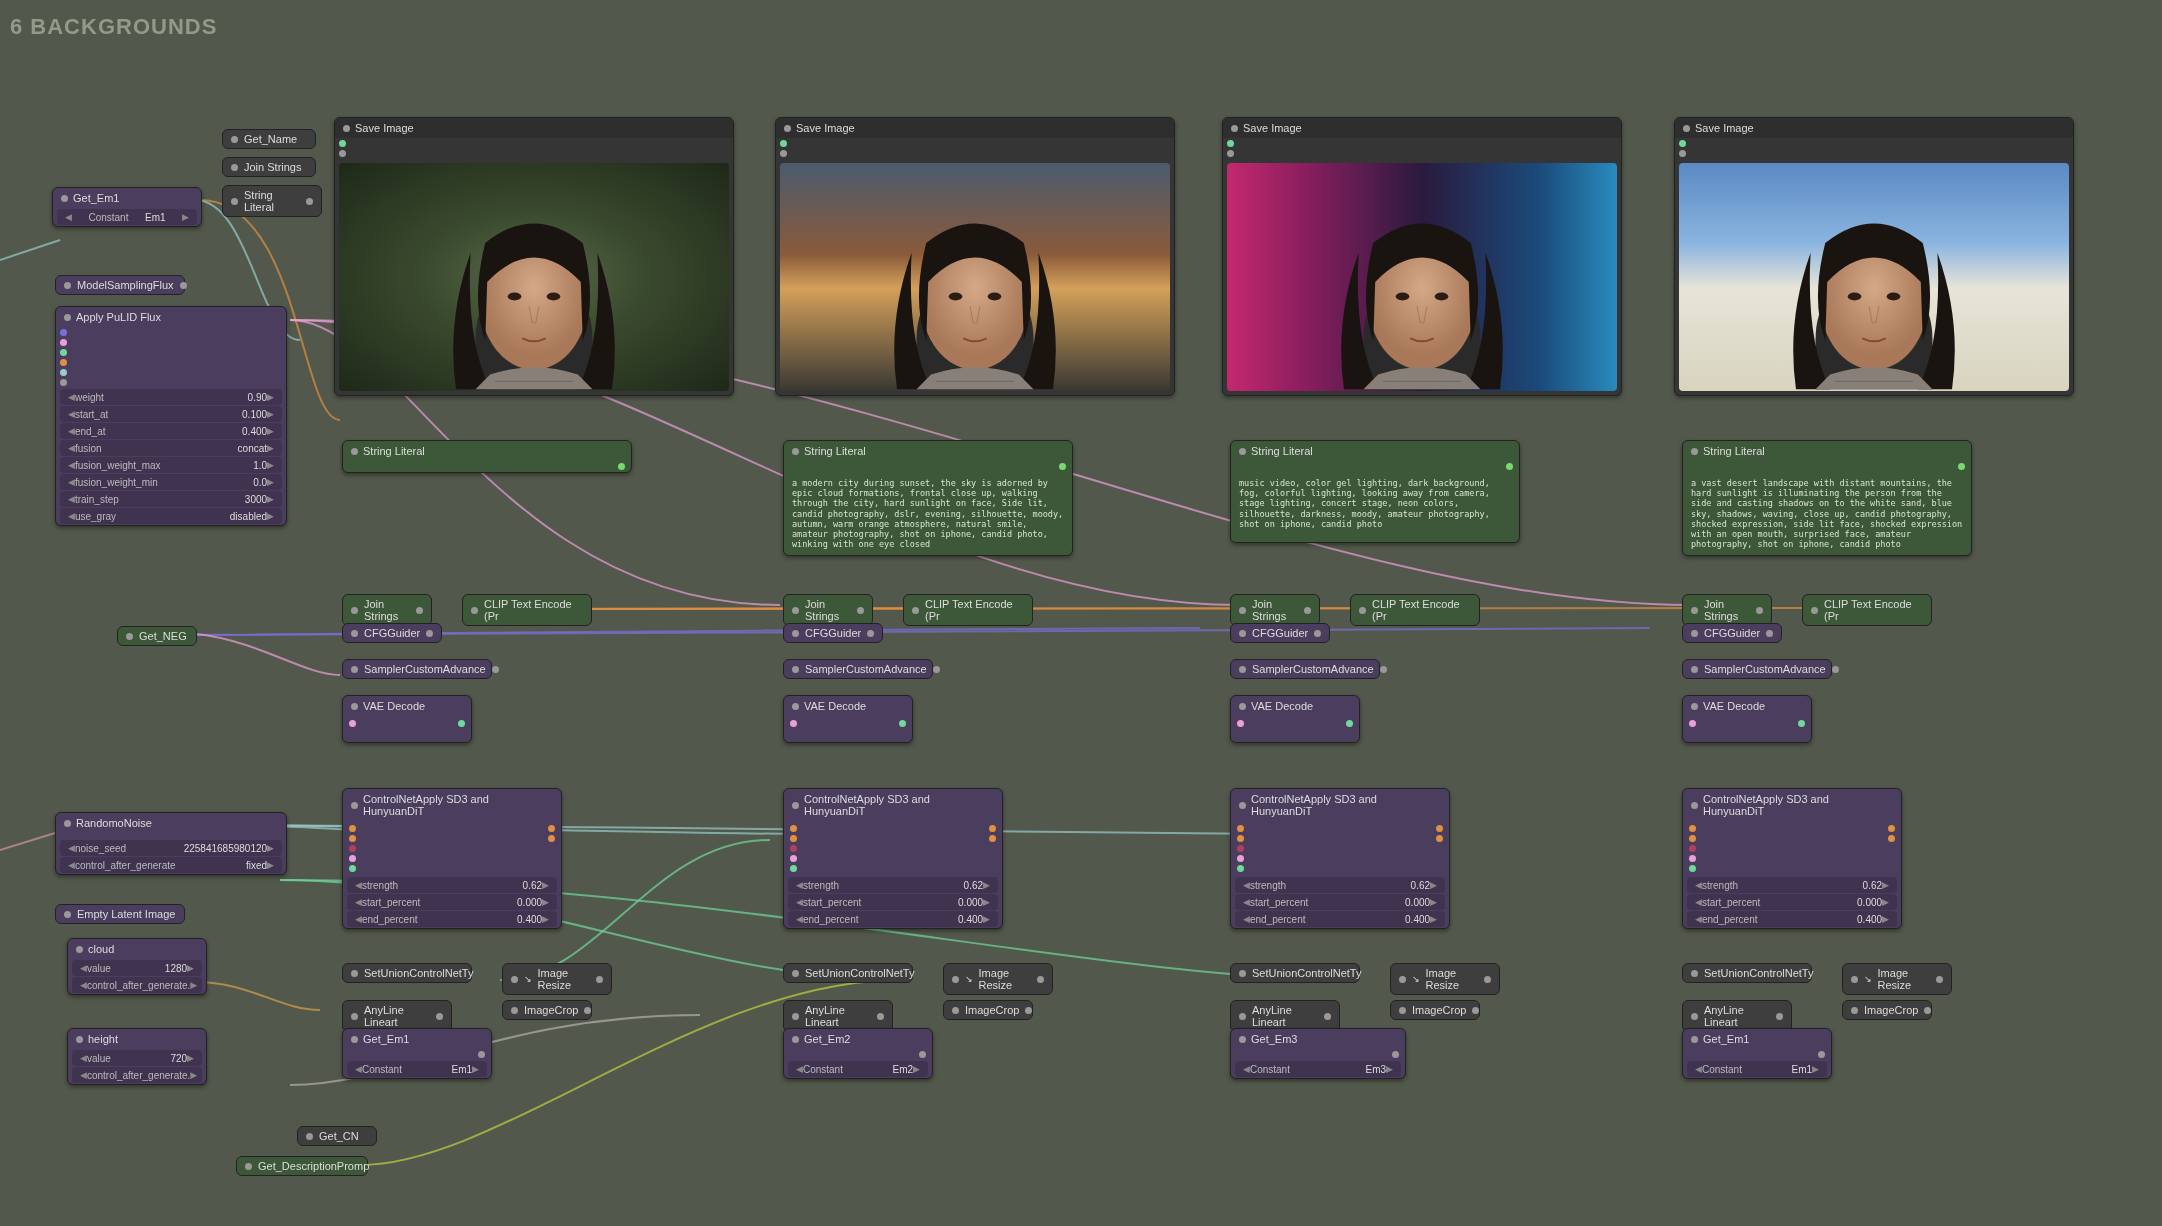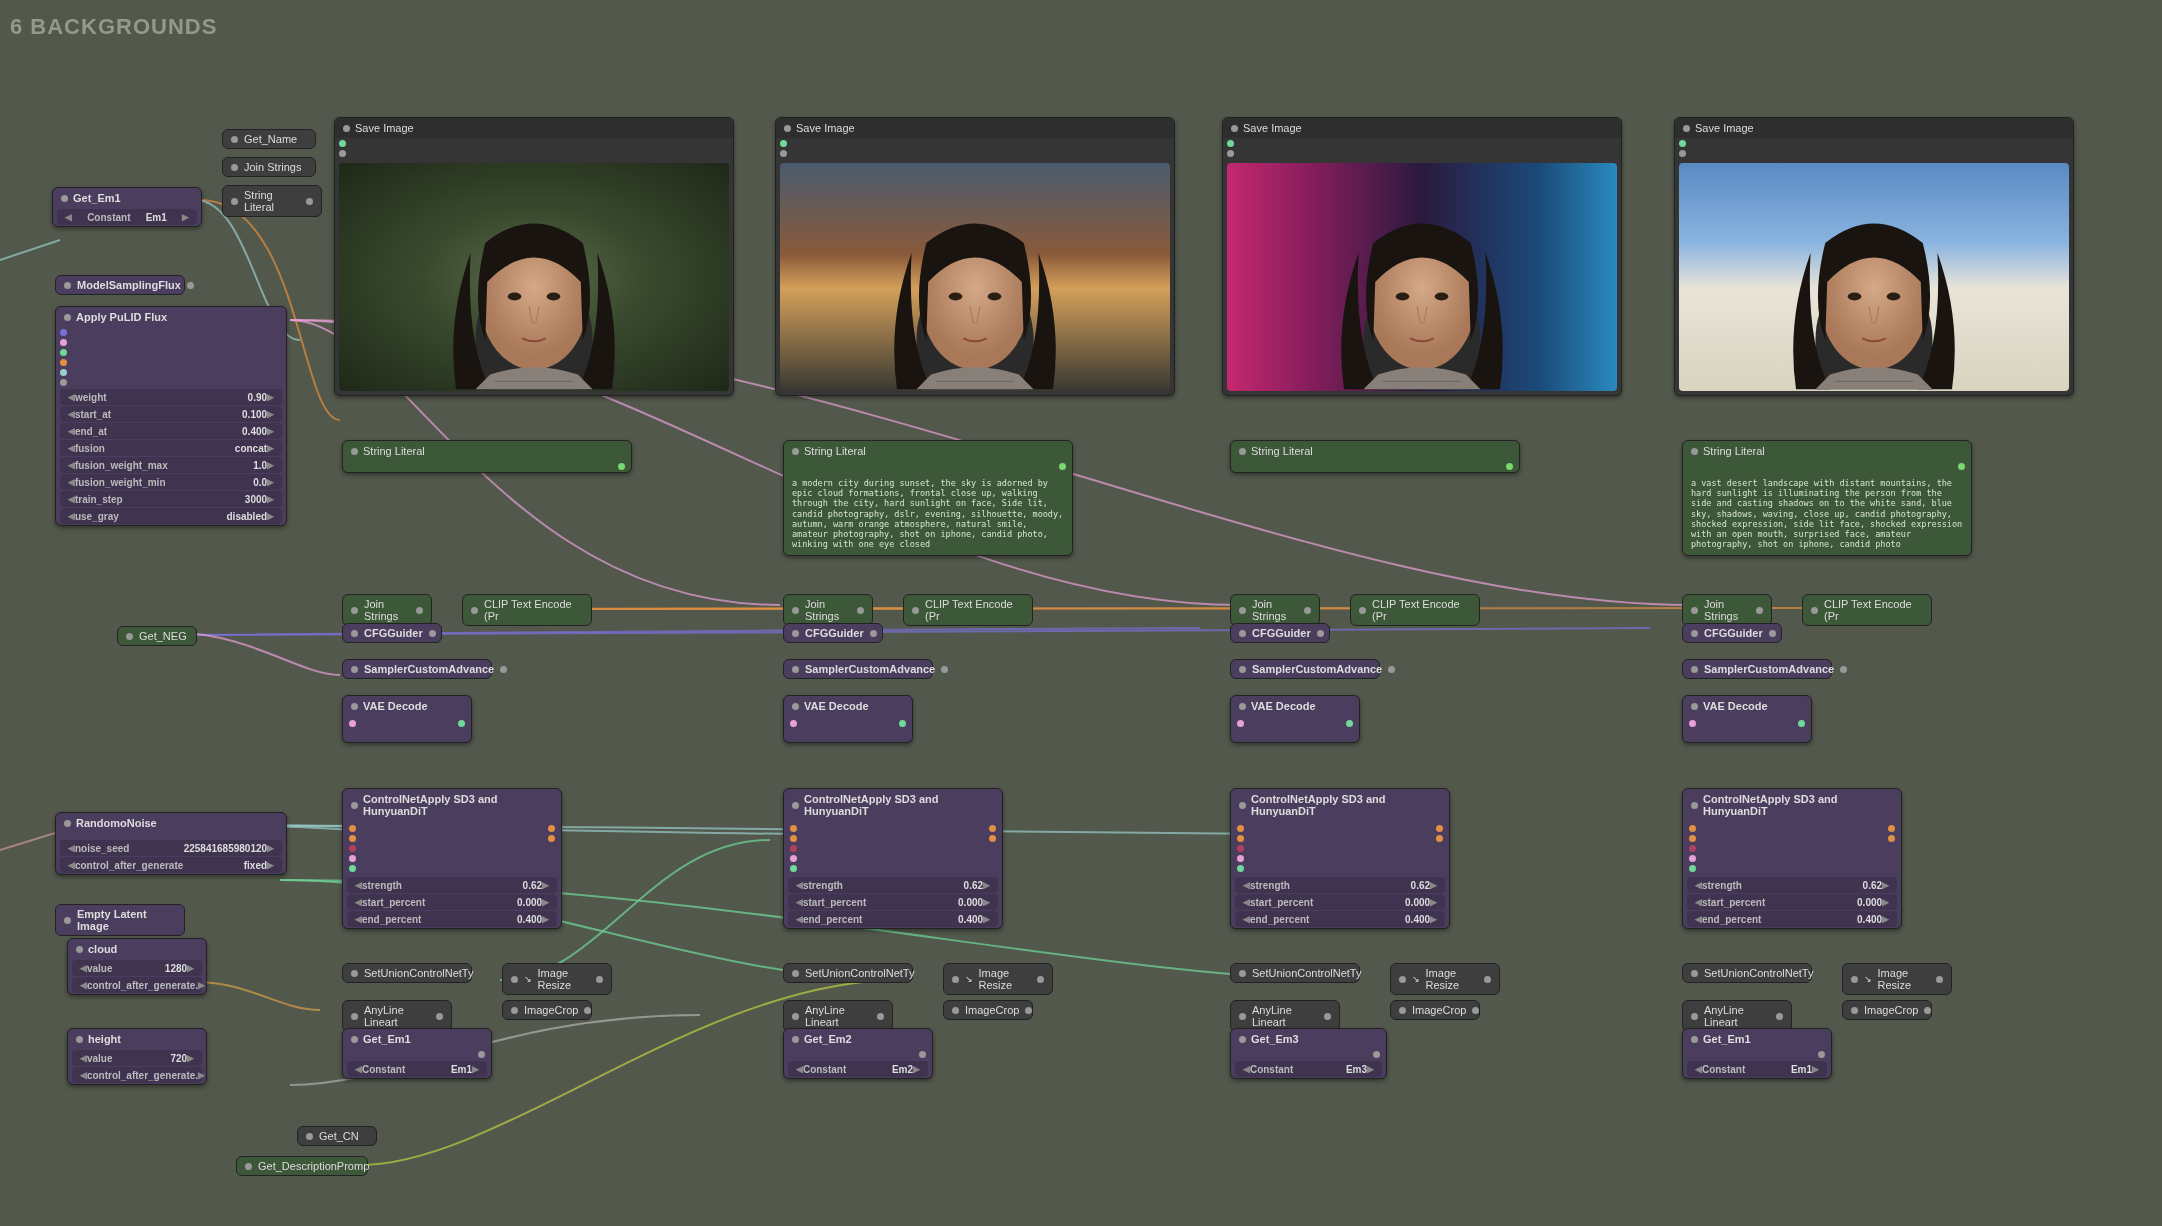--- a/index.html
+++ b/index.html
@@ -75,21 +75,21 @@
   border: 1px solid #222;
   border-radius: 6px;
   padding: 3px 8px;
   font-size: 11px;
   display: flex;
   align-items: center;
   gap: 6px;
   min-width: 80px;
 }
 .green-node { background: #3d5838; }
-.purple-node { background: #4a3d5e; font-weight: bold; }
+.purple-node { background: #4a3d5e; }
 .save-image-node {
   background: #353535;
   width: 400px;
 }
 .save-image-node .img-preview {
   margin: 4px;
   border-radius: 4px;
   height: 228px;
   position: relative;
   overflow: hidden;
@@ -653,20 +653,21 @@
 </svg></div>
       </div>
       <div class="node string-literal-node" style="top: 440px; left: 1230px;">
         <div class="node-header">
           <span class="port-dot"></span>
           <span>String Literal</span>
         </div>
   <div style="display:flex;justify-content:flex-end;padding:2px 6px">
           <span class="port-dot" style="background:#7ad870"></span>
         </div>
+  <div class="text-content">music video, color gel lighting, dark background, fog, colorful lighting, looking away from camera, stage lighting, concert stage, neon colors, silhouette, darkness, moody, amateur photography, shot on iphone, candid photo</div>
       </div>
       <div class="mini-node green-node" style="top: 594px; left: 1230px; width: 90px;">
         <span class="port-dot"></span>
         <span>Join Strings</span>
         <span class="port-dot" style="margin-left:auto"></span>
       </div>
       <div class="mini-node green-node" style="top: 594px; left: 1350px; width: 130px;">
         <span class="port-dot"></span>
         <span>CLIP Text Encode (Pr</span>
       </div>
@@ -740,21 +741,21 @@
       <div class="mini-node" style="top: 1000px; left: 1230px; width: 110px;">
         <span class="port-dot"></span>
         <span>AnyLine Lineart</span>
         <span class="port-dot" style="margin-left:auto"></span>
       </div>
       <div class="mini-node" style="top: 1000px; left: 1390px; width: 90px;">
         <span class="port-dot"></span>
         <span>ImageCrop</span>
         <span class="port-dot" style="margin-left:auto"></span>
       </div>
-      <div class="node purple-node" style="top: 1028px; left: 1230px; width: 157px;">
+      <div class="node purple-node" style="top: 1028px; left: 1230px; width: 176px;">
         <div class="node-header">
           <span class="port-dot"></span>
           <span>Get_Em3</span>
         </div>
   <div style="display:flex;justify-content:flex-end;padding:2px 6px">
           <span class="port-dot"></span>
         </div>
   <div class="widget-row">
           <span class="arrow">◀</span>
           <span class="widget-label">Constant</span>

